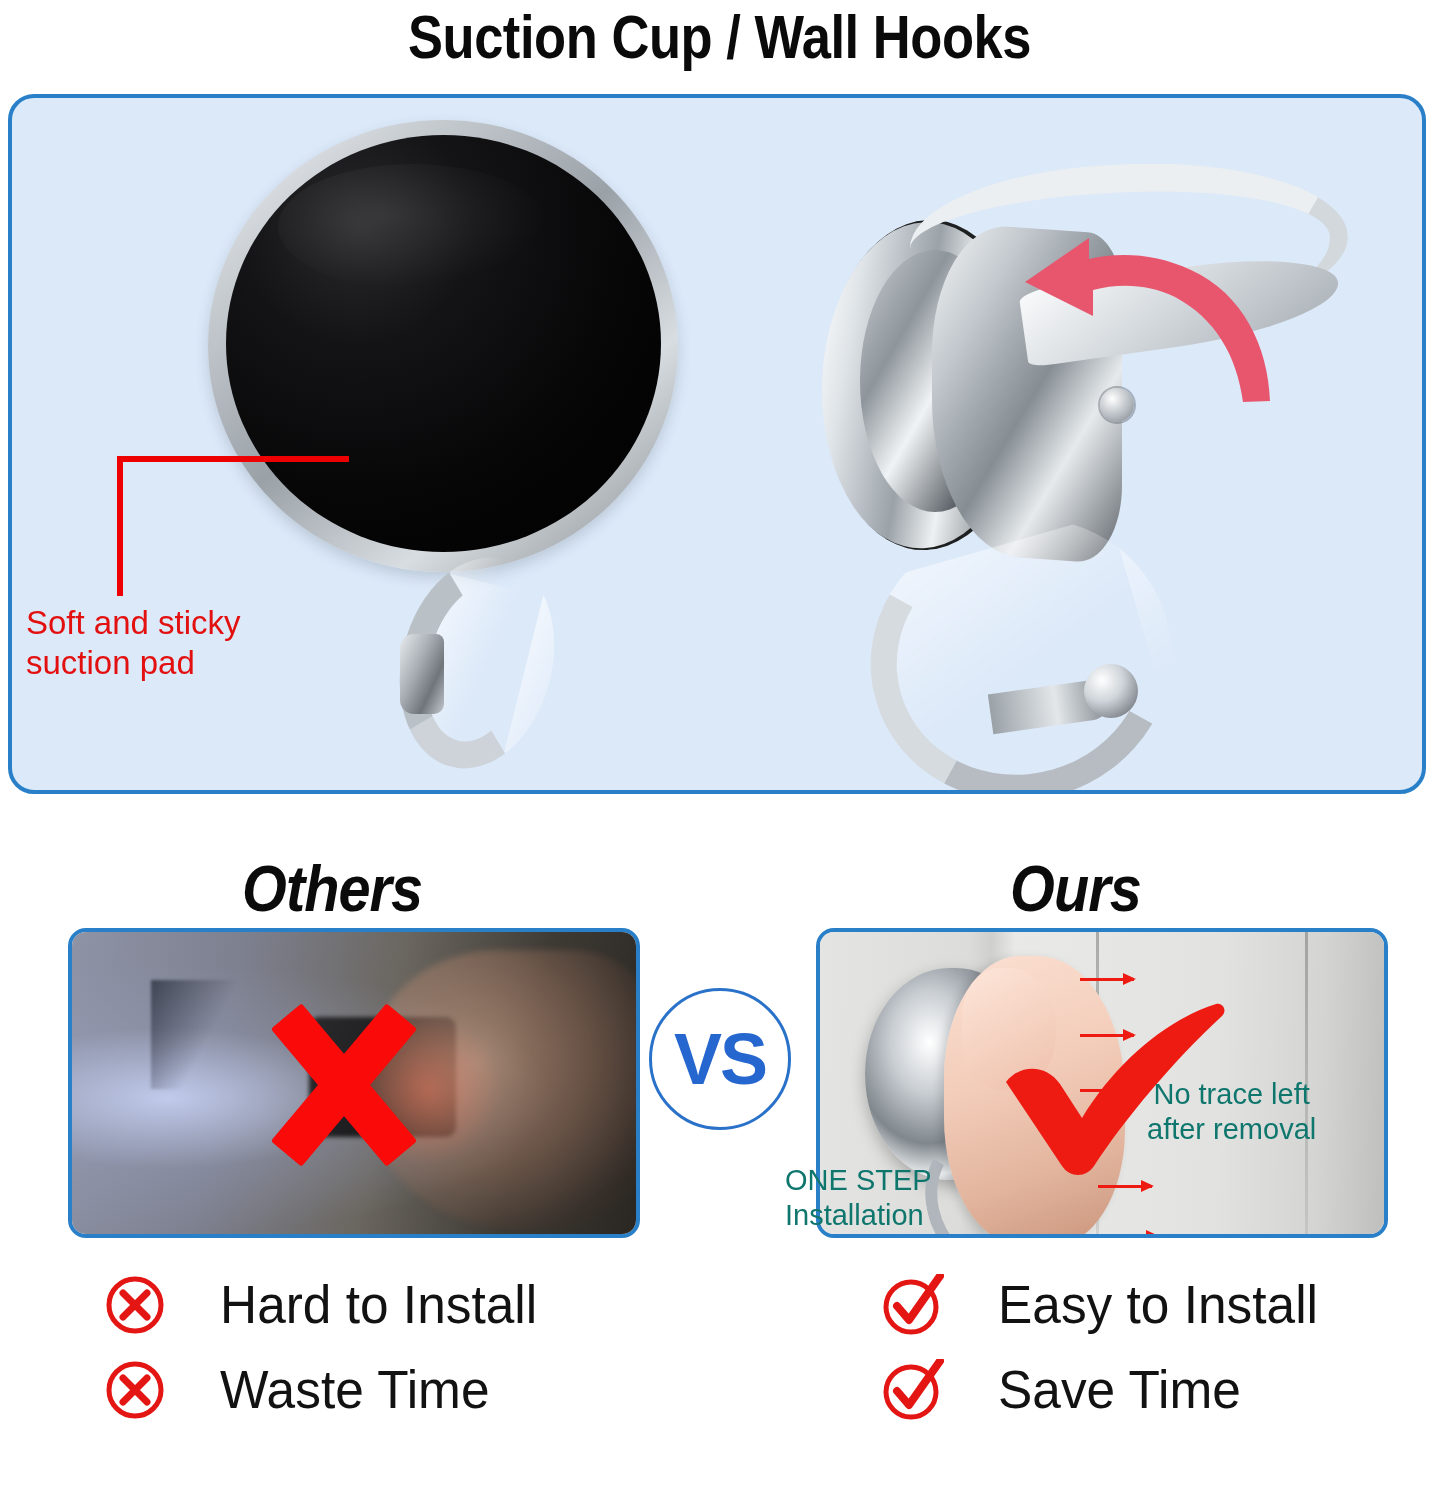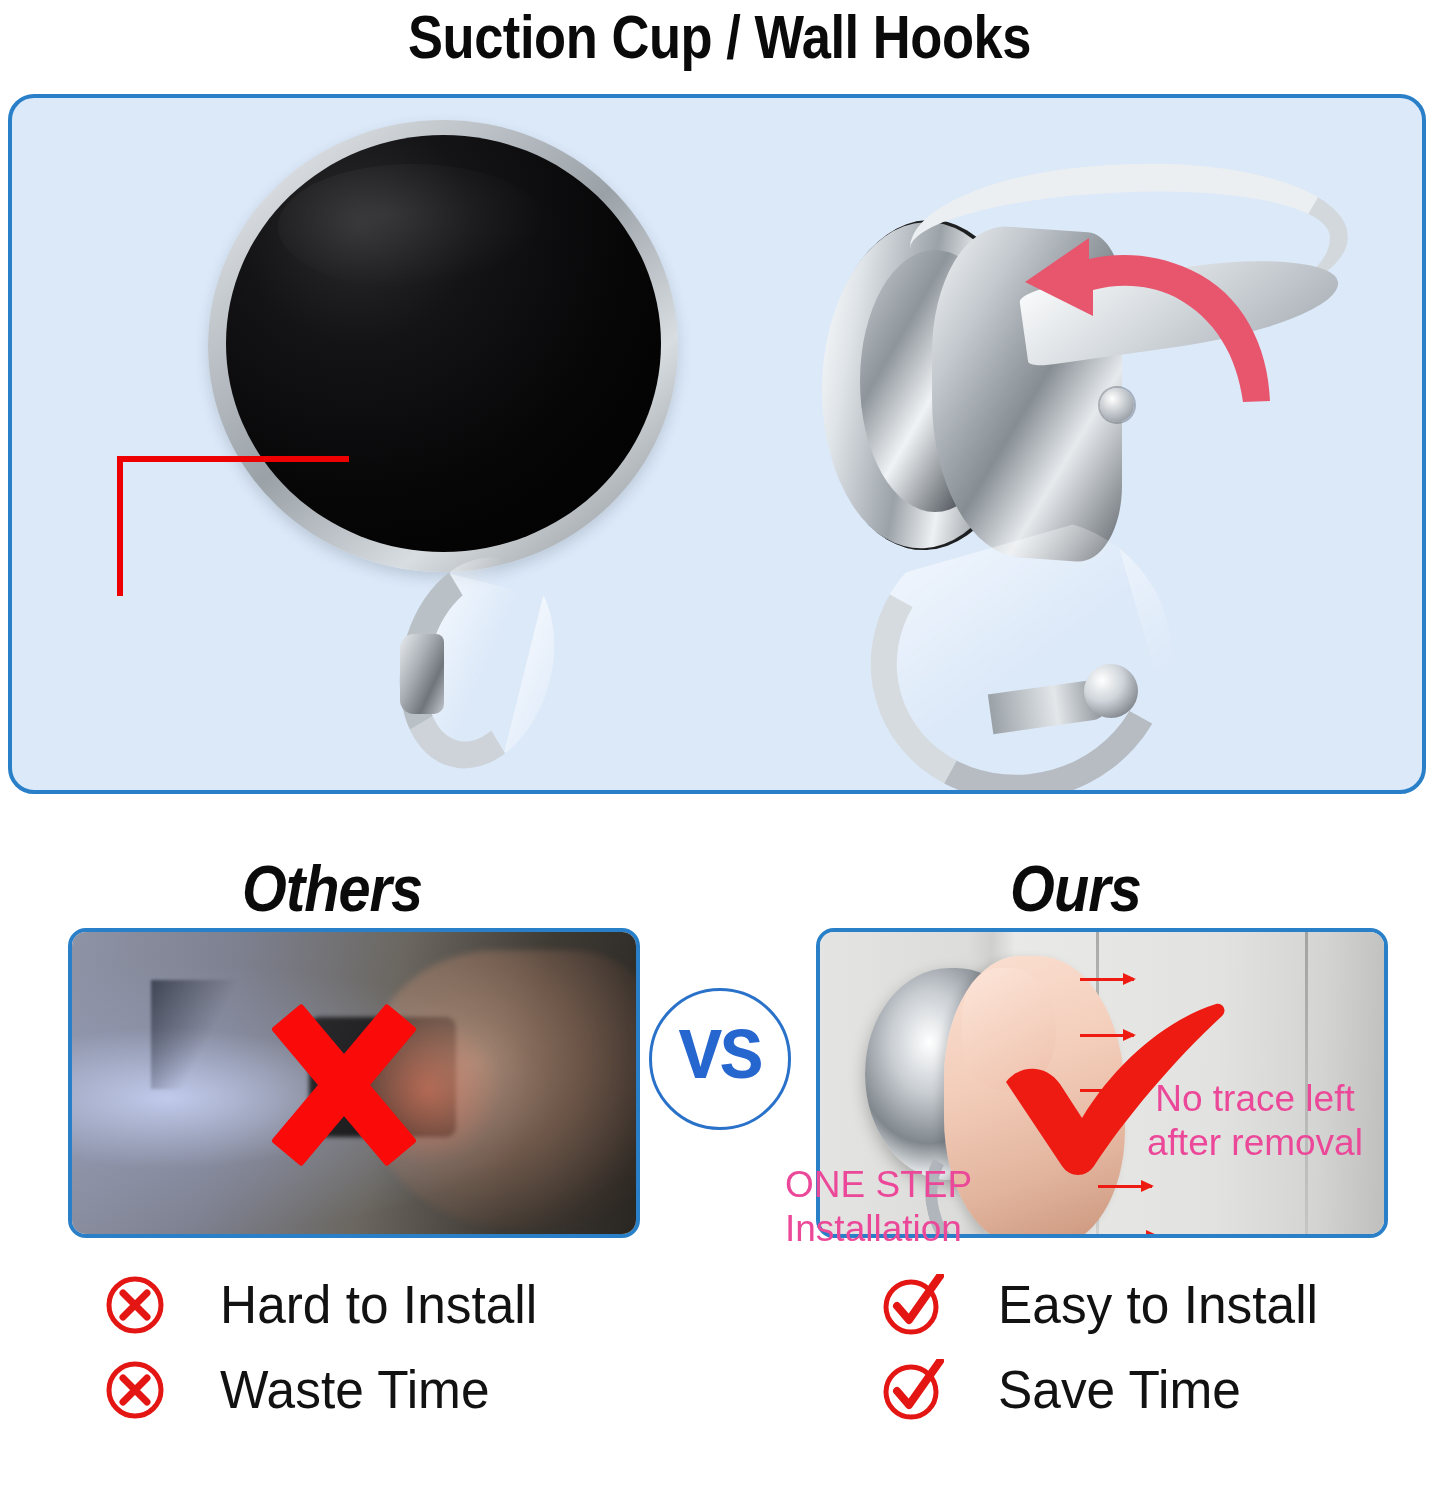--- a/index.html
+++ b/index.html
@@ -365,43 +365,43 @@
     border-top: 6px solid transparent;
     border-bottom: 6px solid transparent;
   }
   .big-check {
     position: absolute;
     left: 990px; top: 998px;
     width: 240px; height: 180px;
   }
   .red-note {
     position: absolute;
-    color: #ec4899;
-    font-size: 37px;
+    color: #0f766e;
+    font-size: 29px;
     line-height: 1.2;
     white-space: nowrap;
   }
   .red-note.no-trace  { left: 1147px; top: 1077px; text-align: center; }
   .red-note.one-step  { left: 785px;  top: 1163px; }
 
   
   .vs-badge {
     position: absolute;
     left: 649px; top: 988px;
     width: 142px; height: 142px;
     box-sizing: border-box;
     border: 3px solid #2a72c9;
     border-radius: 50%;
     background: #ffffff;
     display: flex;
     align-items: center;
     justify-content: center;
   }
   .vs-badge span {
-    font-family: Liberation Mono, monospace;
+    font-family: Liberation Sans, sans-serif;
     font-weight: bold;
     font-size: 72px;
     color: #2566cf;
     letter-spacing: -2px;
     line-height: 1;
   }
 
   
   .bullets {
     position: absolute;
@@ -467,20 +467,24 @@
   <div class="pink-arrow">
     <svg width="272" height="180" viewBox="0 0 272 180">
       <path d="M255 175 C253 120, 228 68, 176 44 C140 27, 104 26, 74 33 L74 12 L10 56 L78 90 L78 64 C104 57, 134 58, 160 71 C200 92, 222 130, 228 176 Z" fill="#e8566e"></path>
     </svg>
   </div>
 
   <div class="callout-line">
     <div class="h"></div>
     <div class="v"></div>
   </div>
+  <div class="callout-text">
+    <div>Soft and sticky</div>
+    <div>suction pad</div>
+  </div>
 </div>
 
 <div class="cmp-heading left">Others</div>
 <div class="cmp-heading right">Ours</div>
 
 <div class="photo left">
   <div class="scene"></div>
   <div class="drill-mark"></div>
   <div class="tool"></div>
   <div class="glow"></div>

